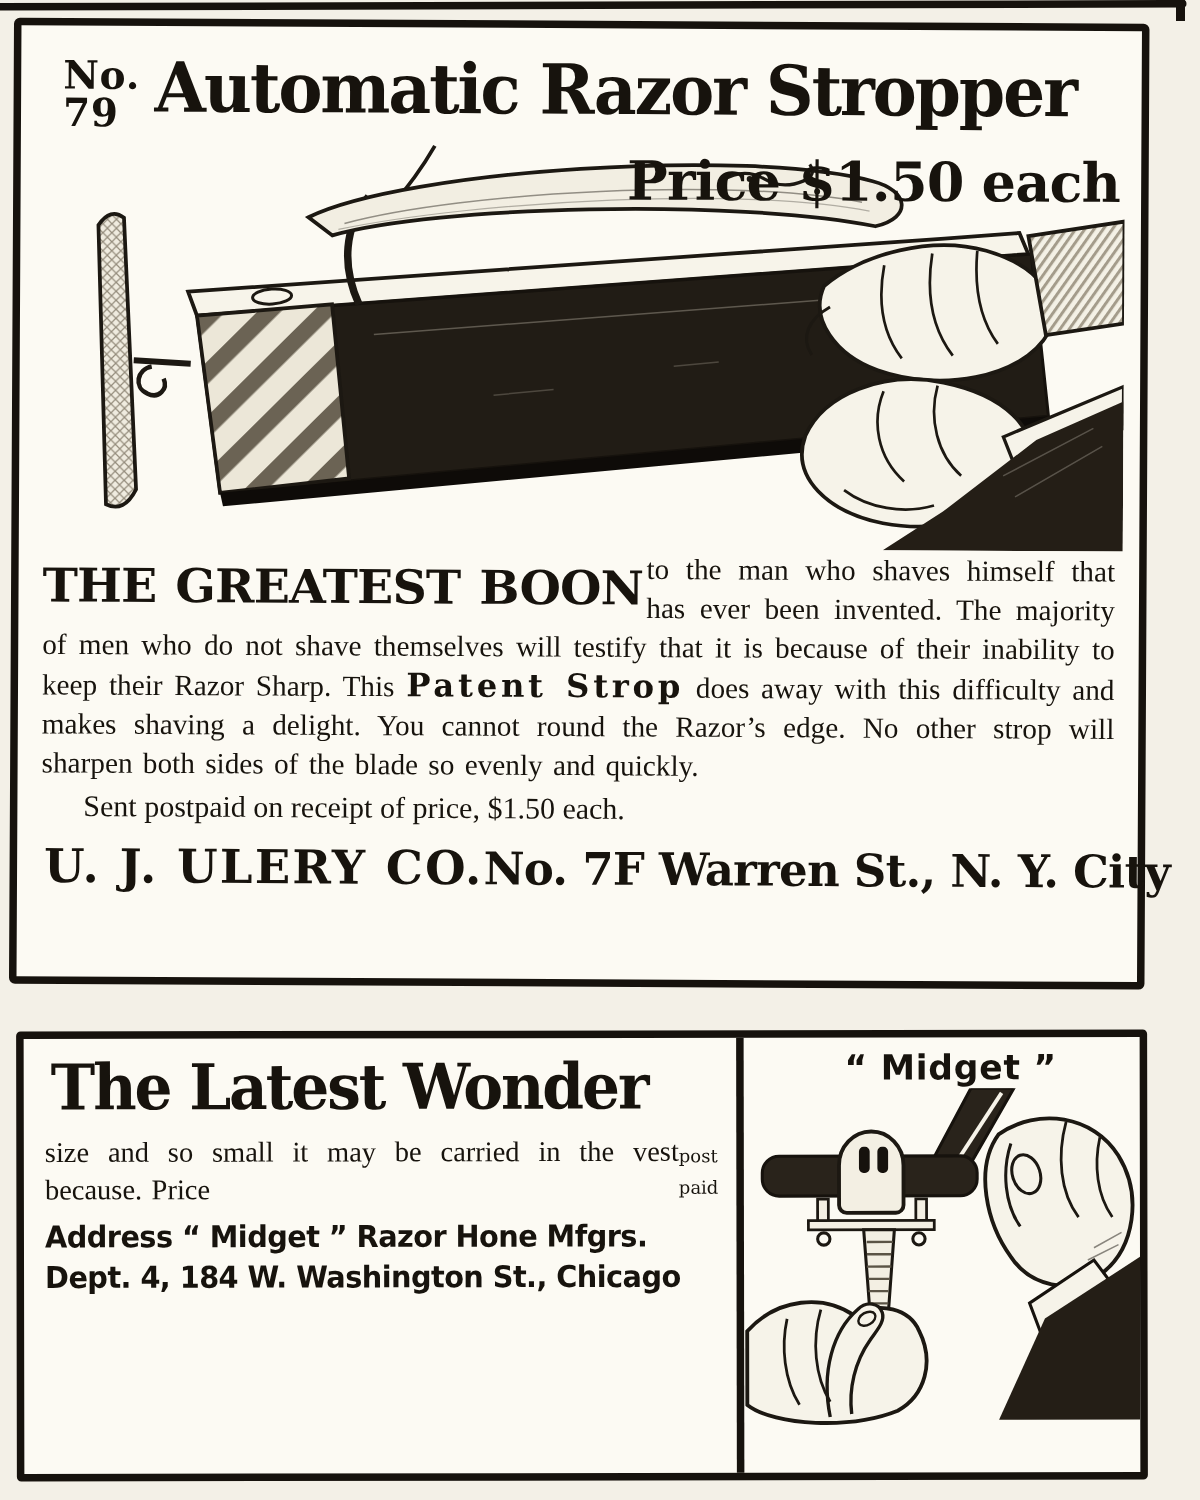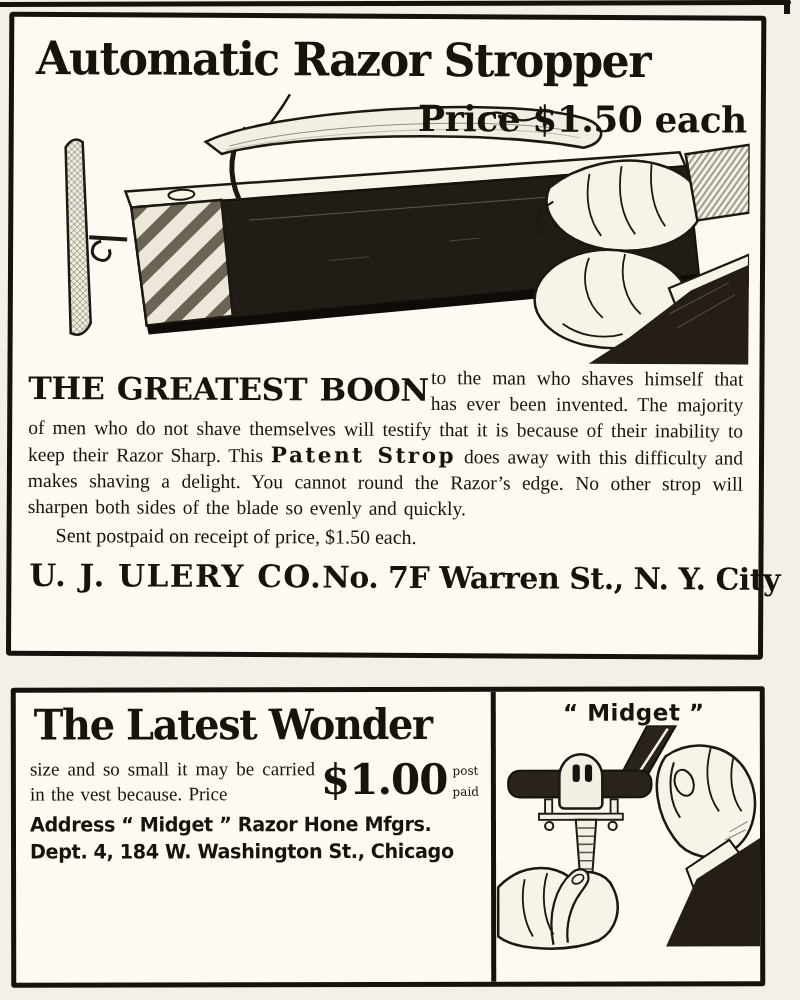--- a/index.html
+++ b/index.html
@@ -73,20 +73,24 @@
   .illus2 { width:100%; height:252px; display:block; }
 </style>
 </head>
 <body>
 
 <div class="remnant-line"></div>
 <div class="remnant-nub"></div>
 
 <div class="ad1">
   <div class="ad1-header">
+    <div class="no-block">
+      <span>No.</span>
+      <span>79</span>
+    </div>
     <div class="ad1-title">Automatic Razor Stropper</div>
   </div>
 
   <div class="illus1">
     <svg width="720" height="272" viewBox="0 0 720 272">
       <defs>
         <pattern id="stripes" patternUnits="userSpaceOnUse" width="26" height="26" patternTransform="rotate(45)">
           <rect width="26" height="26" fill="#ece7d8"></rect>
           <rect width="11" height="26" fill="#6b6354"></rect>
         </pattern>
@@ -153,21 +157,20 @@
   </div>
 </div>
 
 <div class="ad2">
   <div class="ad2-left">
     <div class="ad2-headline">The Latest Wonder</div>
     <div class="price-row">
       <div class="price-lead">
         <span>size and so small it may be carried in the vest because. </span><span class="price-word">Price</span>
       </div>
-      <div class="big-price">$1.00</div>
       <div class="postpaid">
         <span>post</span>
         <span>paid</span>
       </div>
     </div>
     <div class="ad2-address">Address “ Midget ” Razor Hone Mfgrs.</div>
     <div class="ad2-address" style="margin-top:0;">Dept. 4, 184 W. Washington St., Chicago</div>
   </div>
   <div class="ad2-divider"></div>
   <div class="ad2-right">

